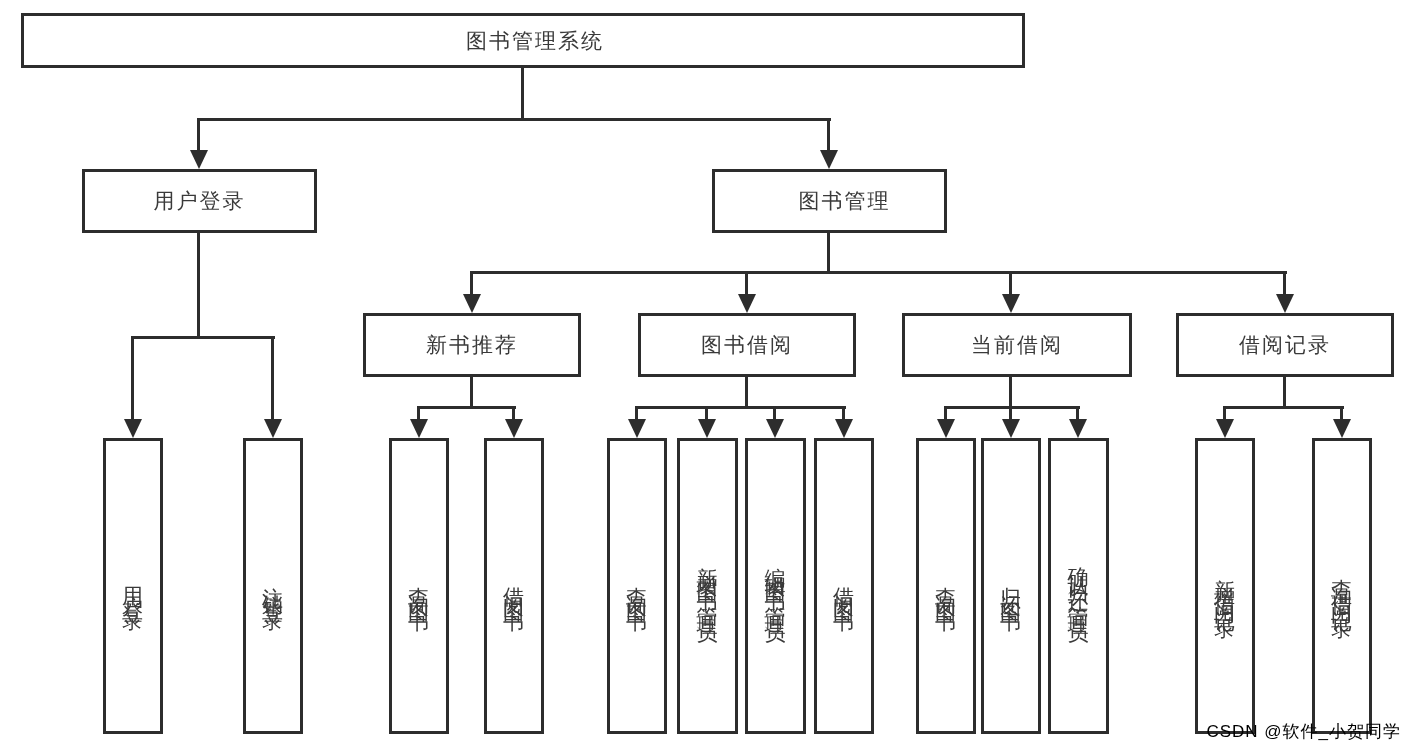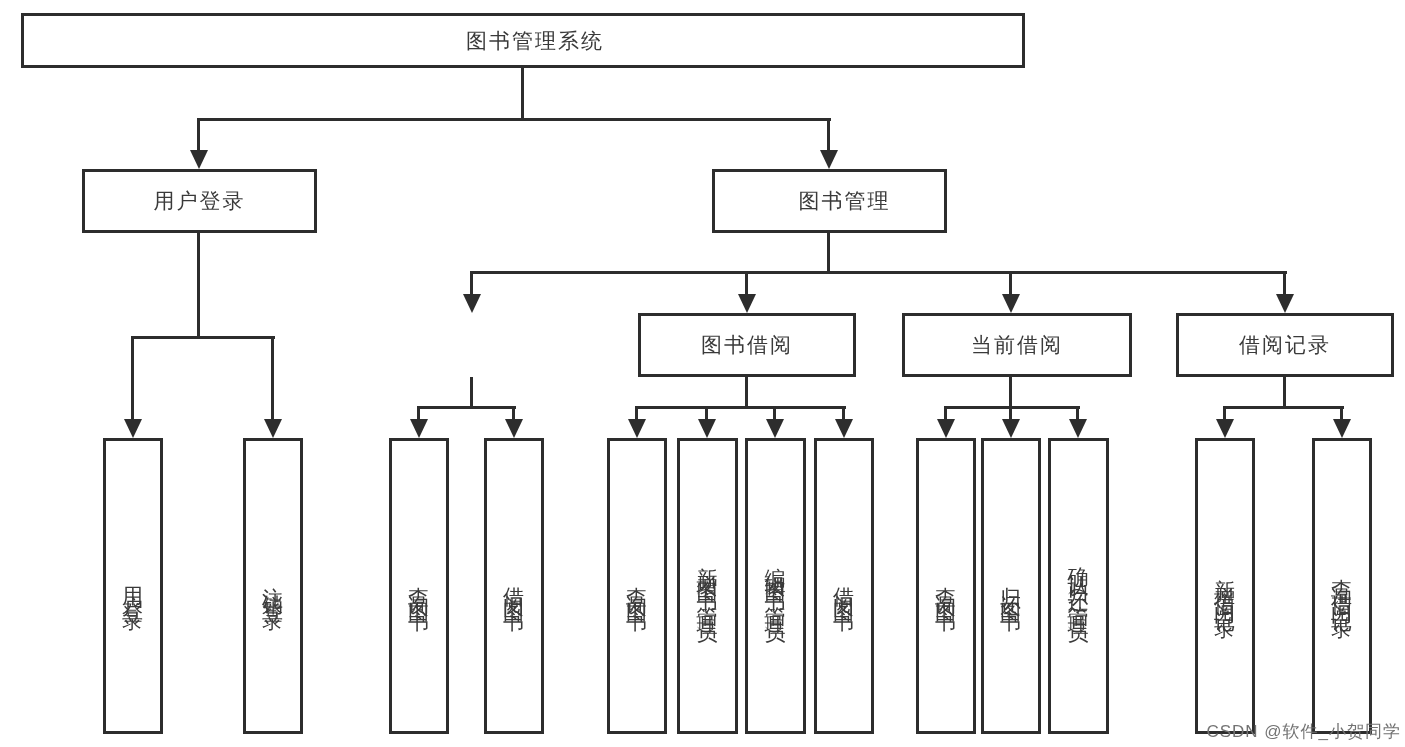--- a/index.html
+++ b/index.html
@@ -41,21 +41,21 @@
     width: 0; height: 0;
     border-left: 9px solid transparent;
     border-right: 9px solid transparent;
     border-top: 19px solid #2d2d2d;
   }
   .watermark {
     position: absolute;
     right: 4px;
     bottom: 4px;
     font-size: 17px;
-    color: #737373;
+    color: #000000;
     letter-spacing: 1px;
     z-index: 10;
     white-space: nowrap;
   }
 </style>
 </head>
 <body>
 
 <div class="canvas">
 
@@ -88,20 +88,23 @@
   <div class="hline" style="left:470px; top:271px; width:817px;"></div>
   <div class="vline" style="left:470px; top:271px; height:26px;"></div>
   <div class="arrow" style="left:463px; top:294px;"></div>
   <div class="vline" style="left:745px; top:271px; height:26px;"></div>
   <div class="arrow" style="left:738px; top:294px;"></div>
   <div class="vline" style="left:1009px; top:271px; height:26px;"></div>
   <div class="arrow" style="left:1002px; top:294px;"></div>
   <div class="vline" style="left:1283px; top:271px; height:26px;"></div>
   <div class="arrow" style="left:1276px; top:294px;"></div>
 
+  <div class="node" style="left:363px; top:313px; width:218px; height:64px;">
+    <span>新书推荐</span>
+  </div>
   <div class="node" style="left:638px; top:313px; width:218px; height:64px;">
     <span>图书借阅</span>
   </div>
   <div class="node" style="left:902px; top:313px; width:230px; height:64px;">
     <span>当前借阅</span>
   </div>
   <div class="node" style="left:1176px; top:313px; width:218px; height:64px;">
     <span>借阅记录</span>
   </div>
 

